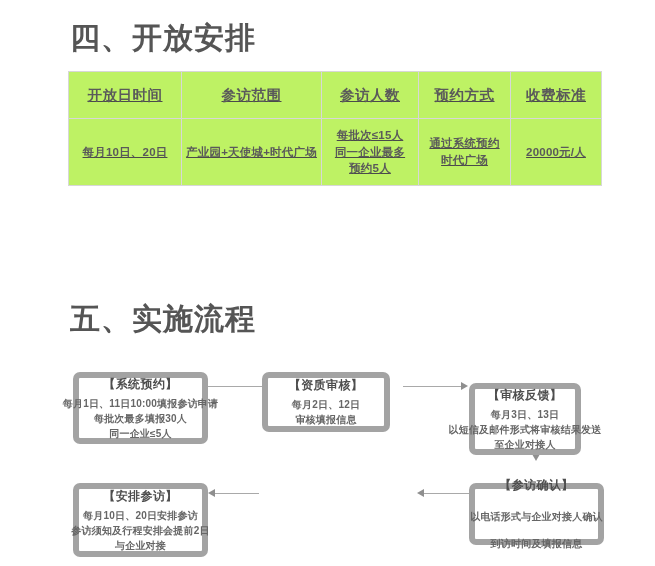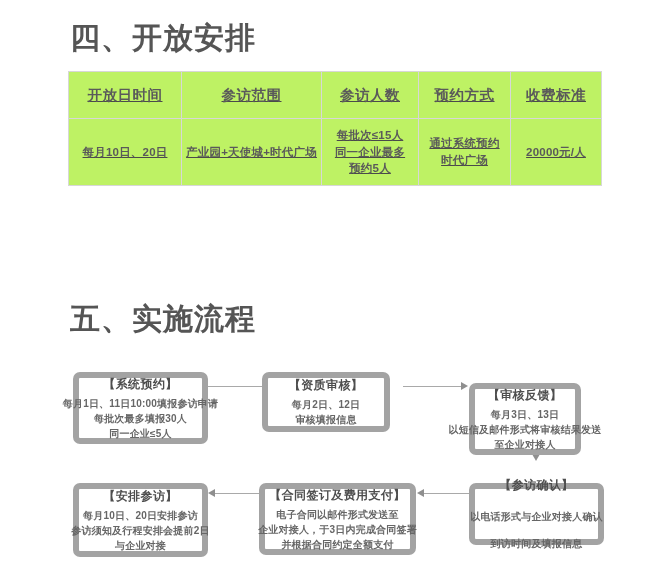--- a/index.html
+++ b/index.html
@@ -238,26 +238,20 @@
     <div class="flow-line">以短信及邮件形式将审核结果发送</div>
     <div class="flow-line">至企业对接人</div>
   </div>
 
   <div class="flow-box" id="box-confirm">
     <div class="flow-title">【参访确认】</div>
     <div class="flow-line">以电话形式与企业对接人确认</div>
     <div class="flow-line">到访时间及填报信息</div>
   </div>
 
-  <div class="flow-box" id="box-contract">
-    <div class="flow-title">【合同签订及费用支付】</div>
-    <div class="flow-line">电子合同以邮件形式发送至</div>
-    <div class="flow-line">企业对接人，于3日内完成合同签署</div>
-    <div class="flow-line">并根据合同约定全额支付</div>
-  </div>
 
   <div class="flow-box" id="box-arrange">
     <div class="flow-title">【安排参访】</div>
     <div class="flow-line">每月10日、20日安排参访</div>
     <div class="flow-line">参访须知及行程安排会提前2日</div>
     <div class="flow-line">与企业对接</div>
   </div>
 
 </div>
 

